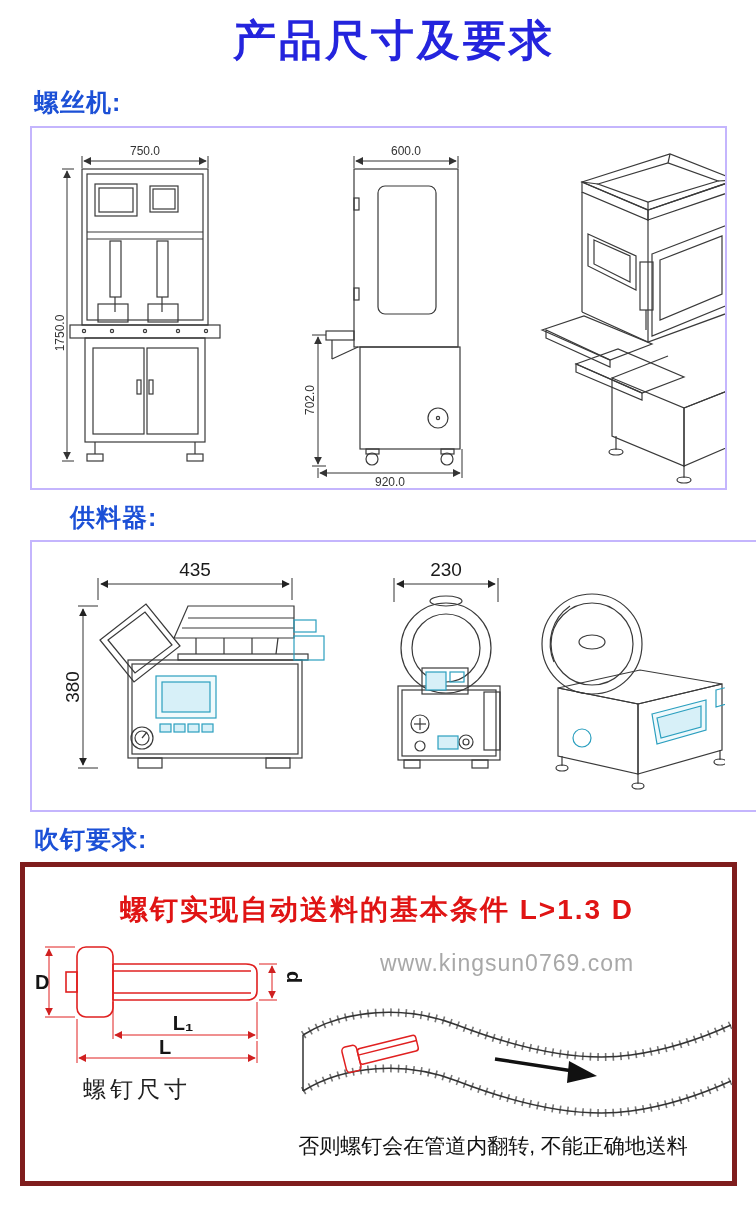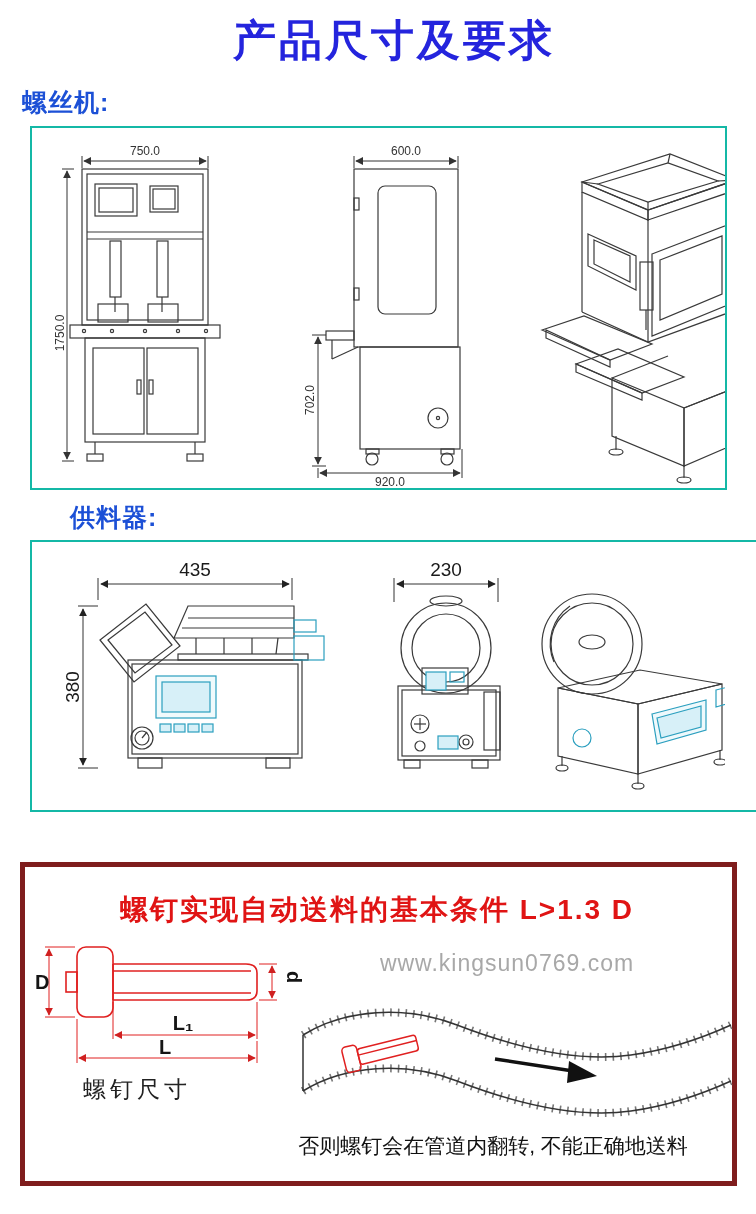--- a/index.html
+++ b/index.html
@@ -11,24 +11,24 @@
   .page { position:relative; width:756px; height:1214px; background:#fff; }
   .title {
     position:absolute; top:12px; left:16px; width:100%;
     text-align:center; font-size:43px; font-weight:bold;
     color:#2424dd; letter-spacing:3px;
   }
   .section-label {
     position:absolute; font-size:25px; font-weight:bold;
     color:#1c50d6; letter-spacing:1px;
   }
-  #label-screw  { left:22px; top:86px;text-align:right;  }
+  #label-screw  { left:34px; top:86px;text-align:right;  }
   #label-feeder { left:34px; top:501px;margin-left:36px; }
   #label-blow   { left:34px; top:823px; }
-  .panel { position:absolute; background:#fff; border:2px solid #14b8a6; }
+  .panel { position:absolute; background:#fff; border:2px solid #c4b5fd; }
   #panel-screw  { left:30px; top:126px; width:697px; height:364px; }
   #panel-feeder { left:30px; top:540px; width:739px; height:272px; }
   #panel-blow   { left:20px; top:862px; width:717px; height:324px; border:5px solid #7f1d1d; }
   svg { display:block; }
   text { stroke:none; }
   .dim-text  { font-size:12px; fill:#333; }
   .dim-big   { font-size:19px; fill:#1a1a1a; }
   .screw-label { font-size:20px; font-weight:bold; fill:#151515; }
   .cond-text { font-size:28px; font-weight:bold; fill:#e01414; letter-spacing:2px; }
   .wm-text   { font-size:23px; fill:#a8a8a8; letter-spacing:1px; }
@@ -287,20 +287,21 @@
         <g class="cad teal">
           <polygon points="134,172 188,158 188,188 139,202" fill="#eef9fc"></polygon>
           <polygon points="139,176 183,164 183,185 143,196" fill="#d7f0f8"></polygon>
           <circle cx="64" cy="196" r="9"></circle>
           <polygon points="198,148 222,142 222,158 198,165"></polygon>
         </g>
       </g>
     </svg>
   </div>
 
+  <div class="section-label" id="label-blow">吹钉要求:</div>
 
   <div class="panel" id="panel-blow">
     <svg width="711" height="318" viewBox="0 0 711 318">
       <defs>
         <marker id="a3" viewBox="0 0 10 10" refX="9" refY="5" markerWidth="8" markerHeight="8" orient="auto-start-reverse">
           <path d="M0,0 L10,5 L0,10 z" fill="#d02020"></path>
         </marker>
       </defs>
 
       <text class="cond-text" x="352" y="52" text-anchor="middle">螺钉实现自动送料的基本条件 L&gt;1.3 D</text>

